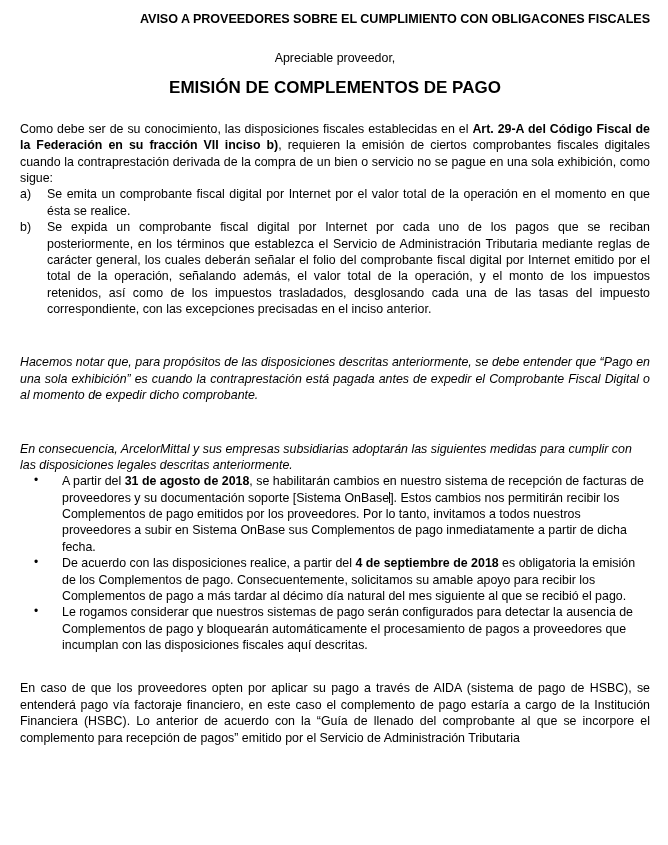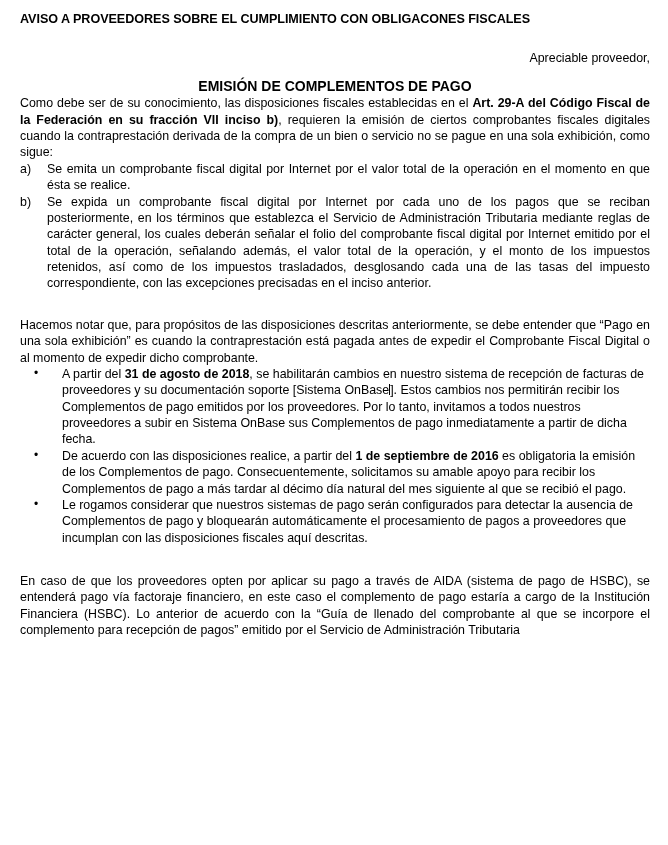--- a/index.html
+++ b/index.html
@@ -27,54 +27,56 @@
   .body-col {
     position: absolute;
     left: 20px;
     top: 0;
     width: 630px;
   }
 
   h1.doc-title {
     font-size: 12.6px;
     font-weight: bold;
-    text-align: left;
+    text-align: right;
     margin: 12px 0 0 0;
     padding: 0;
     letter-spacing: -0.05px;
     line-height: 1.2;
   }
 
   p.greeting {
     margin: 23px 0 0 0;
-    text-align: right;
+    text-align: center;
   }
 
   h2.subtitle {
-    font-size: 14px;
+    font-size: 17px;
     font-weight: bold;
     text-align: center;
     margin: 12px 0 0 0;
     padding: 0;
     line-height: 1.2;
   }
 
   p.para {
     margin: 0;
     padding: 0;
     text-align: justify;
     text-justify: inter-word;
   }
   p.para.ragged {
     text-align: left;
   }
   p.lead {
+    margin-top: 22px;
   }
   p.gap-before-lg {
-    margin-top: 25px;
+    margin-top: 37px;
+    font-style: italic;
   }
   p.gap-before-xl {
     margin-top: 27px;
   }
 
   
   ul.alpha-list {
     list-style: none;
     margin: 0;
     padding: 0;
@@ -142,25 +144,26 @@
 
     <p class="para lead"><span>Como debe ser de su conocimiento, las disposiciones fiscales establecidas en el </span><span class="b">Art. 29-A del Código Fiscal de la Federación en su fracción VII inciso b)</span><span>, requieren la emisión de ciertos comprobantes fiscales digitales cuando la contraprestación derivada de la compra de un bien o servicio no se pague en una sola exhibición, como sigue:</span></p>
 
     <ul class="alpha-list">
       <li><span class="marker">a)</span><span>Se emita un comprobante fiscal digital por Internet por el valor total de la operación en el momento en que ésta se realice.</span></li>
       <li><span class="marker">b)</span><span>Se expida un comprobante fiscal digital por Internet por cada uno de los pagos que se reciban posteriormente, en los términos que establezca el Servicio de Administración Tributaria mediante reglas de carácter general, los cuales deberán señalar el folio del comprobante fiscal digital por Internet emitido por el total de la operación, señalando además, el valor total de la operación, y el monto de los impuestos retenidos, así como de los impuestos trasladados, desglosando cada una de las tasas del impuesto correspondiente, con las excepciones precisadas en el inciso anterior.</span></li>
     </ul>
 
     <p class="para gap-before-lg">Hacemos notar que, para propósitos de las disposiciones descritas anteriormente, se debe entender que “Pago en una sola exhibición” es cuando la contraprestación está pagada antes de expedir el Comprobante Fiscal Digital o al momento de expedir dicho comprobante.</p>
 
+    <p class="para ragged gap-before-lg">En consecuencia, ArcelorMittal y sus empresas subsidiarias adoptarán las siguientes medidas para cumplir con las disposiciones legales descritas anteriormente.</p>
 
     <ul class="bullet-list">
       <li><span class="bullet">•</span><span>A partir del </span><span class="b">31 de agosto de 2018</span><span>, se habilitarán cambios en nuestro sistema de recepción de facturas de proveedores y su documentación soporte [Sistema OnBase</span><span class="caret"></span><span>]. Estos cambios nos permitirán recibir los Complementos de pago emitidos por los proveedores. Por lo tanto, invitamos a todos nuestros proveedores a subir en Sistema OnBase sus Complementos de pago inmediatamente a partir de dicha fecha.</span></li>
 
-      <li><span class="bullet">•</span><span>De acuerdo con las disposiciones realice, a partir del </span><span class="b">1 de septiembre de 2016</span><span> es obligatoria la emisión de los Complementos de pago. Consecuentemente, solicitamos su amable apoyo para recibir los Complementos de pago a más tardar al décimo día natural del mes siguiente al que se recibió el pago.</span></li>
+      <li><span class="bullet">•</span><span>De acuerdo con las disposiciones realice, a partir del </span><span class="b">4 de septiembre de 2018</span><span> es obligatoria la emisión de los Complementos de pago. Consecuentemente, solicitamos su amable apoyo para recibir los Complementos de pago a más tardar al décimo día natural del mes siguiente al que se recibió el pago.</span></li>
 
       <li><span class="bullet">•</span><span>Le rogamos considerar que nuestros sistemas de pago serán configurados para detectar la ausencia de Complementos de pago y bloquearán automáticamente el procesamiento de pagos a proveedores que incumplan con las disposiciones fiscales aquí descritas.</span></li>
     </ul>
 
     <p class="para gap-before-xl">En caso de que los proveedores opten por aplicar su pago a través de AIDA (sistema de pago de HSBC), se entenderá pago vía factoraje financiero, en este caso el complemento de pago estaría a cargo de la Institución Financiera (HSBC).  Lo anterior de acuerdo con la “Guía de llenado del comprobante al que se incorpore el complemento para recepción de pagos” emitido por el Servicio de Administración Tributaria</p>
 
 
   </div>
 </div>
 

